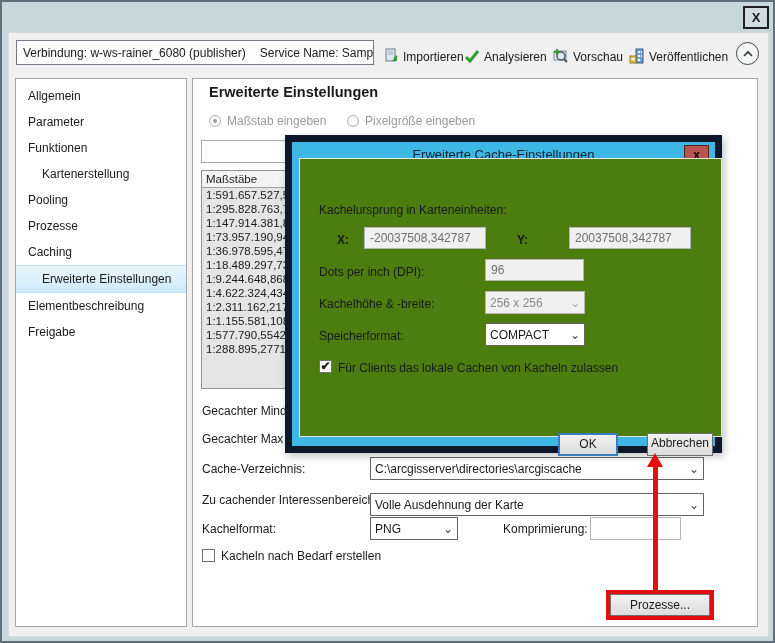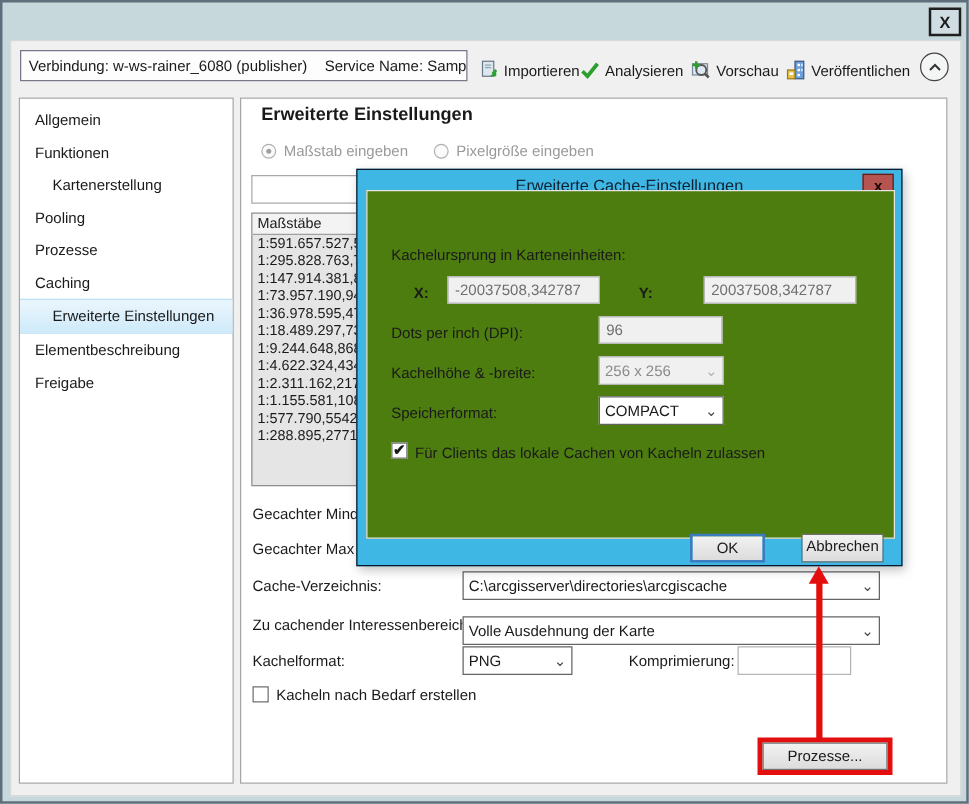--- a/index.html
+++ b/index.html
@@ -83,21 +83,21 @@
     border:4px solid #e40e0e;
   }
   .btn{
     background:linear-gradient(#f2f2f2,#dcdcdc); border:1px solid #707070;
     text-align:center; cursor:pointer;
   }
   .adv-btn{ width:100%; height:100%; line-height:20px; }
   
   .modal{
     position:absolute; left:283px; top:133px; width:437px; height:318px;
-    background:#3eb7e4; border:1px solid #0f172a; z-index:10;
+    background:#3eb7e4; border:7px solid #0f172a; z-index:10;
     box-shadow:2px 3px 8px rgba(0,0,0,0.25);
   }
   .modal-title{ position:absolute; top:5px; width:100%; text-align:center; font-size:13px; color:#102030; }
   .modal-close{
     position:absolute; top:3px; right:6px; width:25px; height:20px;
     background:#b55450; border:1px solid #5c1f1e; color:#1a0505;
     font-weight:bold; font-size:12px; text-align:center; line-height:18px; cursor:pointer;
   }
   .modal-content{
     position:absolute; left:7px; top:16px; width:423px; height:279px;
@@ -174,20 +174,21 @@
   </div>
 
   <div class="collapse-btn">
     <svg width="12" height="12" viewBox="0 0 12 12">
       <path d="M2 8 L6 4 L10 8" fill="none" stroke="#333" stroke-width="1.6"></path>
     </svg>
   </div>
 
   <div class="sidebar">
     <div class="side-item">Allgemein</div>
+    <div class="side-item">Parameter</div>
     <div class="side-item">Funktionen</div>
     <div class="side-item indent">Kartenerstellung</div>
     <div class="side-item">Pooling</div>
     <div class="side-item">Prozesse</div>
     <div class="side-item">Caching</div>
     <div class="side-item indent selected">Erweiterte Einstellungen</div>
     <div class="side-item">Elementbeschreibung</div>
     <div class="side-item">Freigabe</div>
   </div>
 

